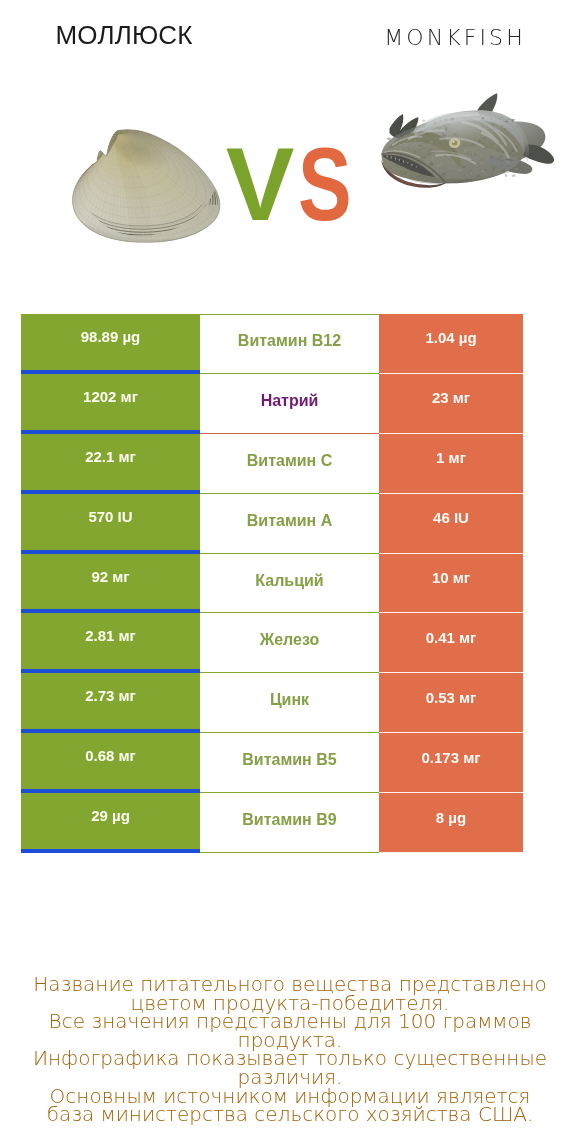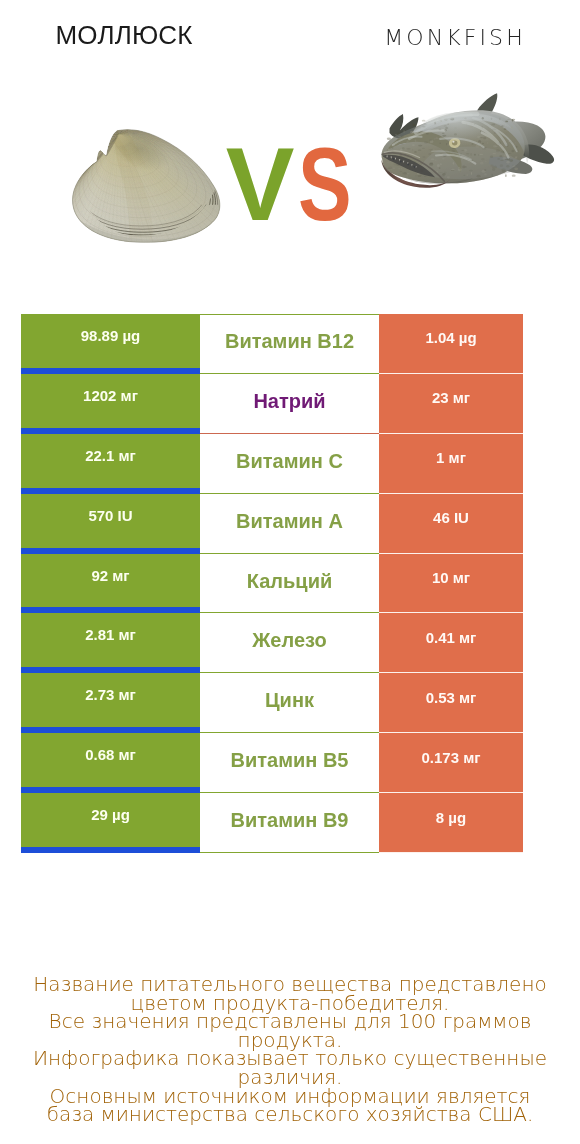--- a/index.html
+++ b/index.html
@@ -9,23 +9,23 @@
   #t-left{left:-21px;top:20px;width:290px;font-size:26px;letter-spacing:0.2px;}
   #t-right{left:310px;top:25px;width:290px;font-family:"DejaVu Sans",sans-serif;font-size:22px;font-weight:200;letter-spacing:3.1px;color:#262626;}
   .vs{position:absolute;top:126px;left:6px;width:580px;text-align:center;font-size:103px;font-weight:600;letter-spacing:0px;}
   .vs .v{color:#7ba32b;}
   .vs .s{color:#e2683f;display:inline-block;transform:scaleX(0.78);transform-origin:left center;margin-left:3px;}
   .table{position:absolute;left:21px;top:314px;width:537px;}
   .row{display:flex;height:59.9px;}
   .row .mid{border-top:none;}
   .row:first-child .mid{border-top:1px solid #82a630;}
   .cell{display:flex;align-items:center;justify-content:center;font-size:15px;font-weight:700;line-height:1;padding-bottom:11px;box-sizing:border-box;}
-  .left{width:179px;background:#82a630;color:#fdfff0;border-bottom:6px solid #1d4ed8;box-sizing:border-box;}
+  .left{width:179px;background:#82a630;color:#fdfff0;border-bottom:4px solid #1d4ed8;box-sizing:border-box;}
   .right{width:144px;background:#e06e4b;color:#fff9f5;border-bottom:1px solid #fdf1ec;box-sizing:border-box;}
-  .mid{width:179px;font-size:20px;font-weight:600;padding-bottom:5px;background:#fff;border-bottom:1px solid #82a630;color:#85a046;box-sizing:border-box;}
+  .mid{width:179px;font-size:16px;font-weight:600;padding-bottom:5px;background:#fff;border-bottom:1px solid #82a630;color:#85a046;box-sizing:border-box;}
   .mid.orange{border-bottom-color:#cc6850;color:#701a75;}
   .footer{position:absolute;left:25px;top:975px;width:530px;text-align:center;font-family:"DejaVu Sans",sans-serif;font-weight:300;font-size:20px;color:#a16207;line-height:18.6px;}
   .photo{position:absolute;}
   #clam-wrap{left:71px;top:124px;}
   #fish-wrap{left:374px;top:91px;}
 </style>
 </head>
 <body>
 
 <div class="page">

